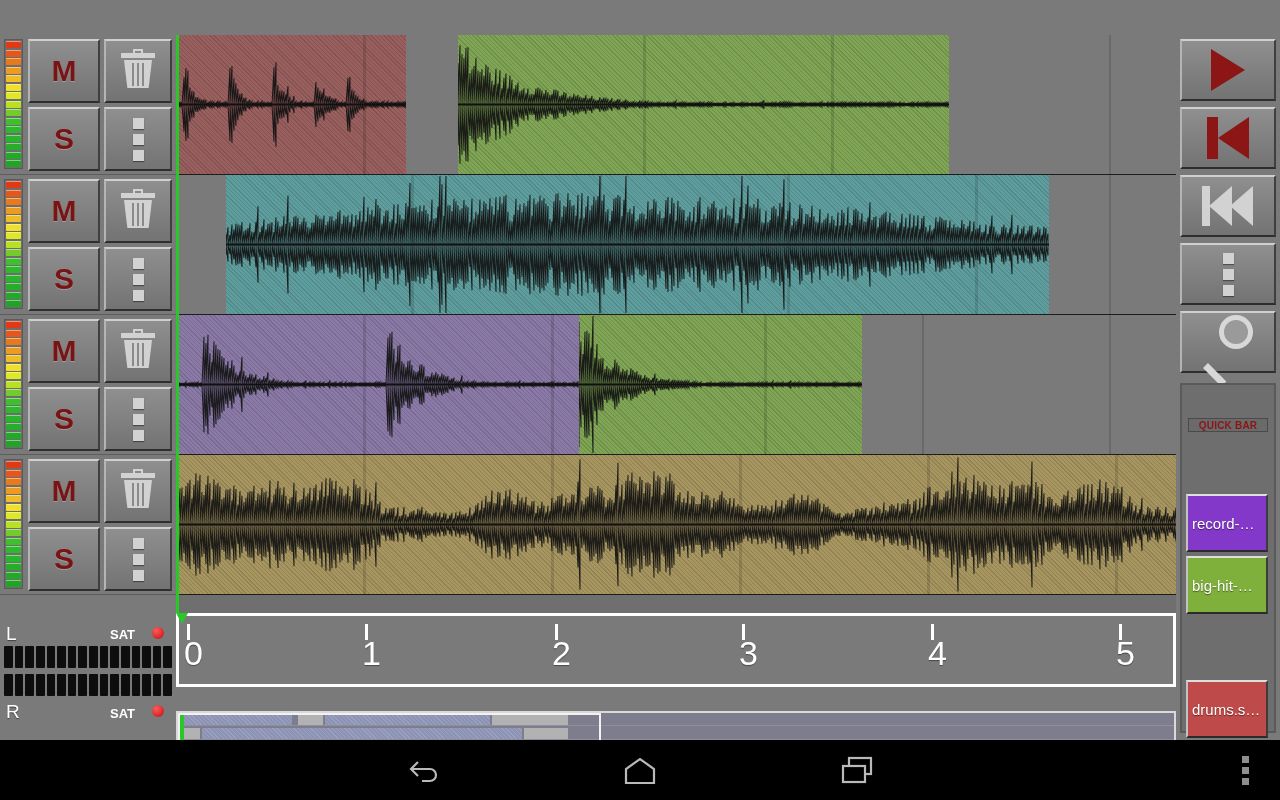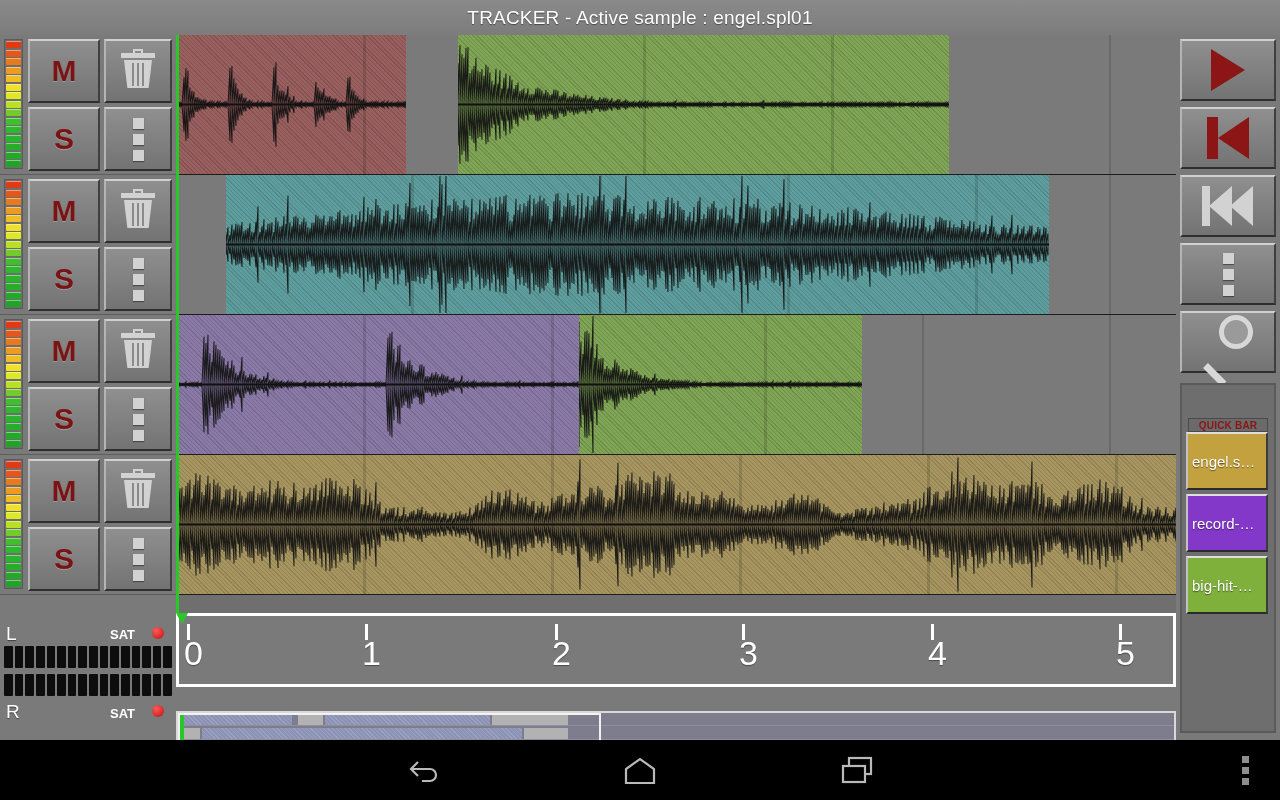--- a/index.html
+++ b/index.html
@@ -143,23 +143,20 @@
   .navbtn{position:absolute;top:0;height:60px;display:flex;align-items:center;
      justify-content:center;cursor:pointer;}
   .navdots{display:flex;flex-direction:column;gap:4px;}
   .navdots i{width:7px;height:7px;background:#8e8e8e;display:block;}
 </style>
 </head>
 <body>
 
 <div id="app">
 
-  <div id="titlebar">
-    <div class="t">TRACKER - Active sample : engel.spl01</div>
-  </div>
 
   <div id="body">
 
     <div id="leftcol">
         <div class="trkctl" style="top:0px">
           <div class="meter">
             <i class="seg" style="background:#e03a14"></i>
             <i class="seg" style="background:#e4561a"></i>
             <i class="seg" style="background:#e87a1e"></i>
             <i class="seg" style="background:#eb9a22"></i>
@@ -523,22 +520,22 @@
     </div>
     <div class="navbtn" style="left:1222px;width:46px">
       <div class="navdots">
         <i></i>
           <i></i>
           <i></i>
       </div>
     </div>
   </div>
 
-<div class="qitem" style="top:432px;background:#c3a13f">
-      <span>engel.s…</span>
-    </div>
     <div class="qitem" style="top:556px;background:#7fb03c">
       <span>big-hit-…</span>
     </div>
     <div class="qitem" style="top:494px;background:#8338c9">
       <span>record-…</span>
     </div>
+    <div class="qitem" style="top:680px;background:#bf4a4a">
+      <span>drums.s…</span>
+    </div>
   </div>
 
 </body></html>

